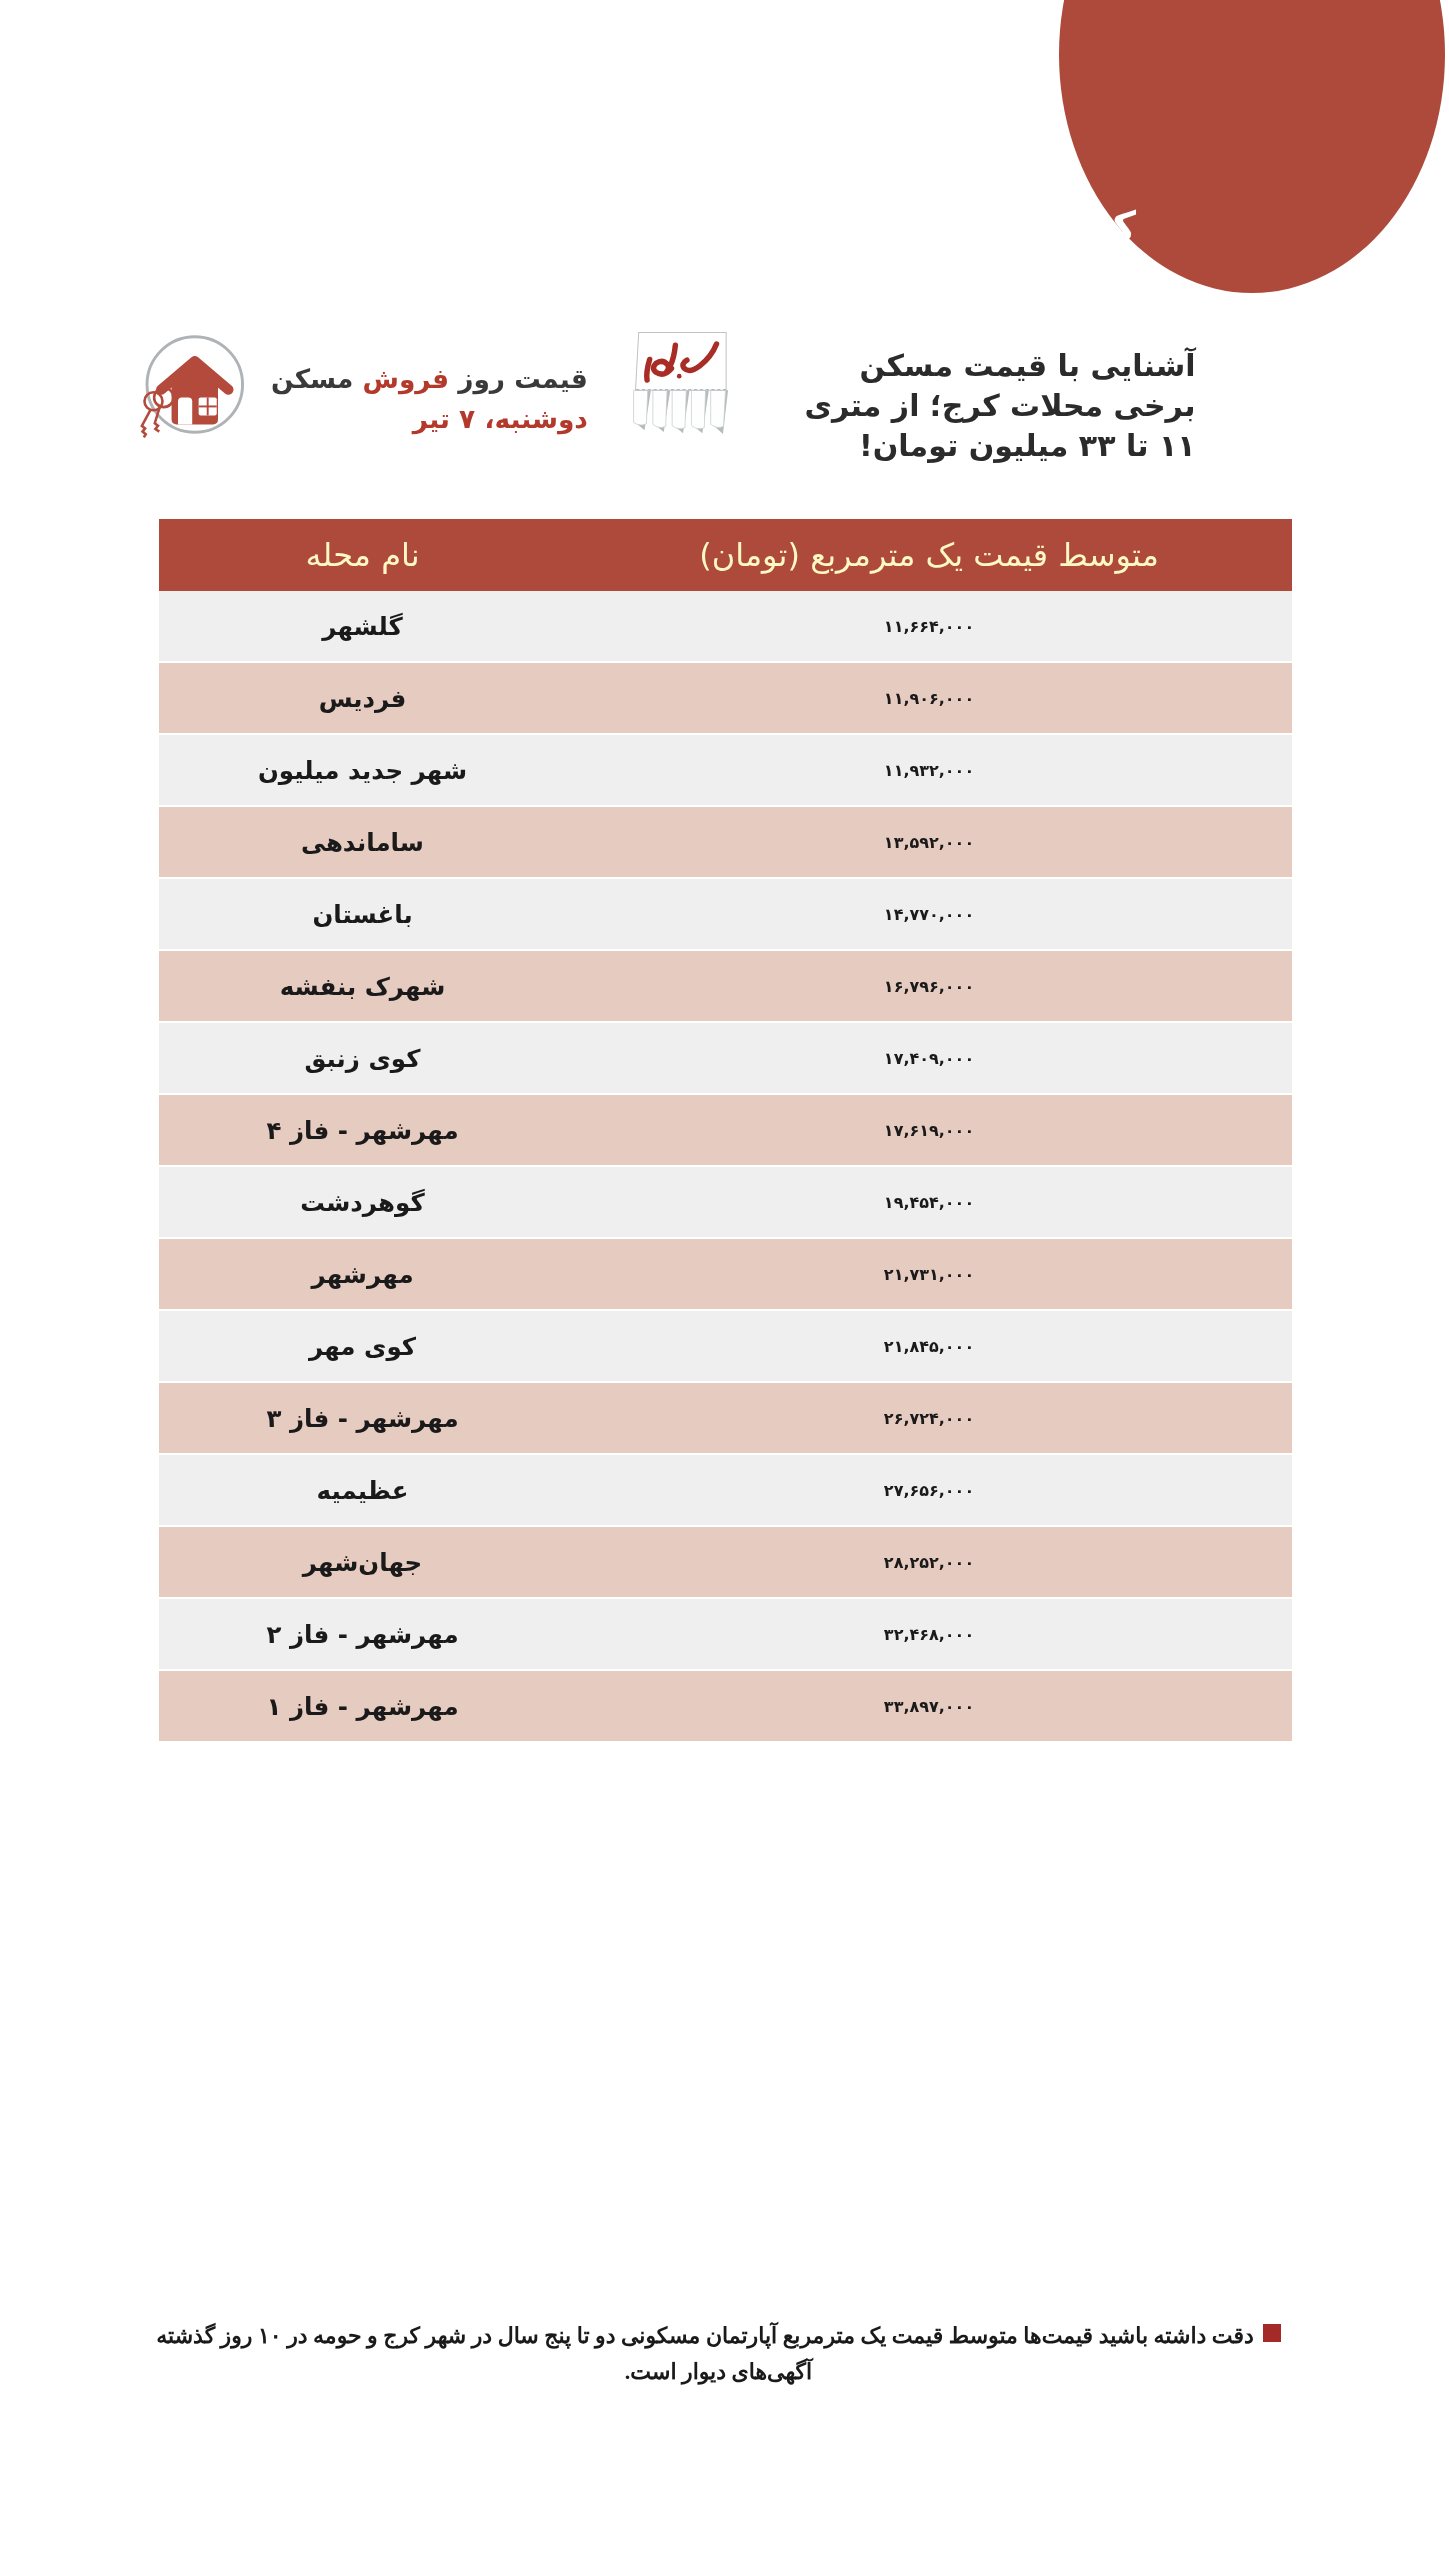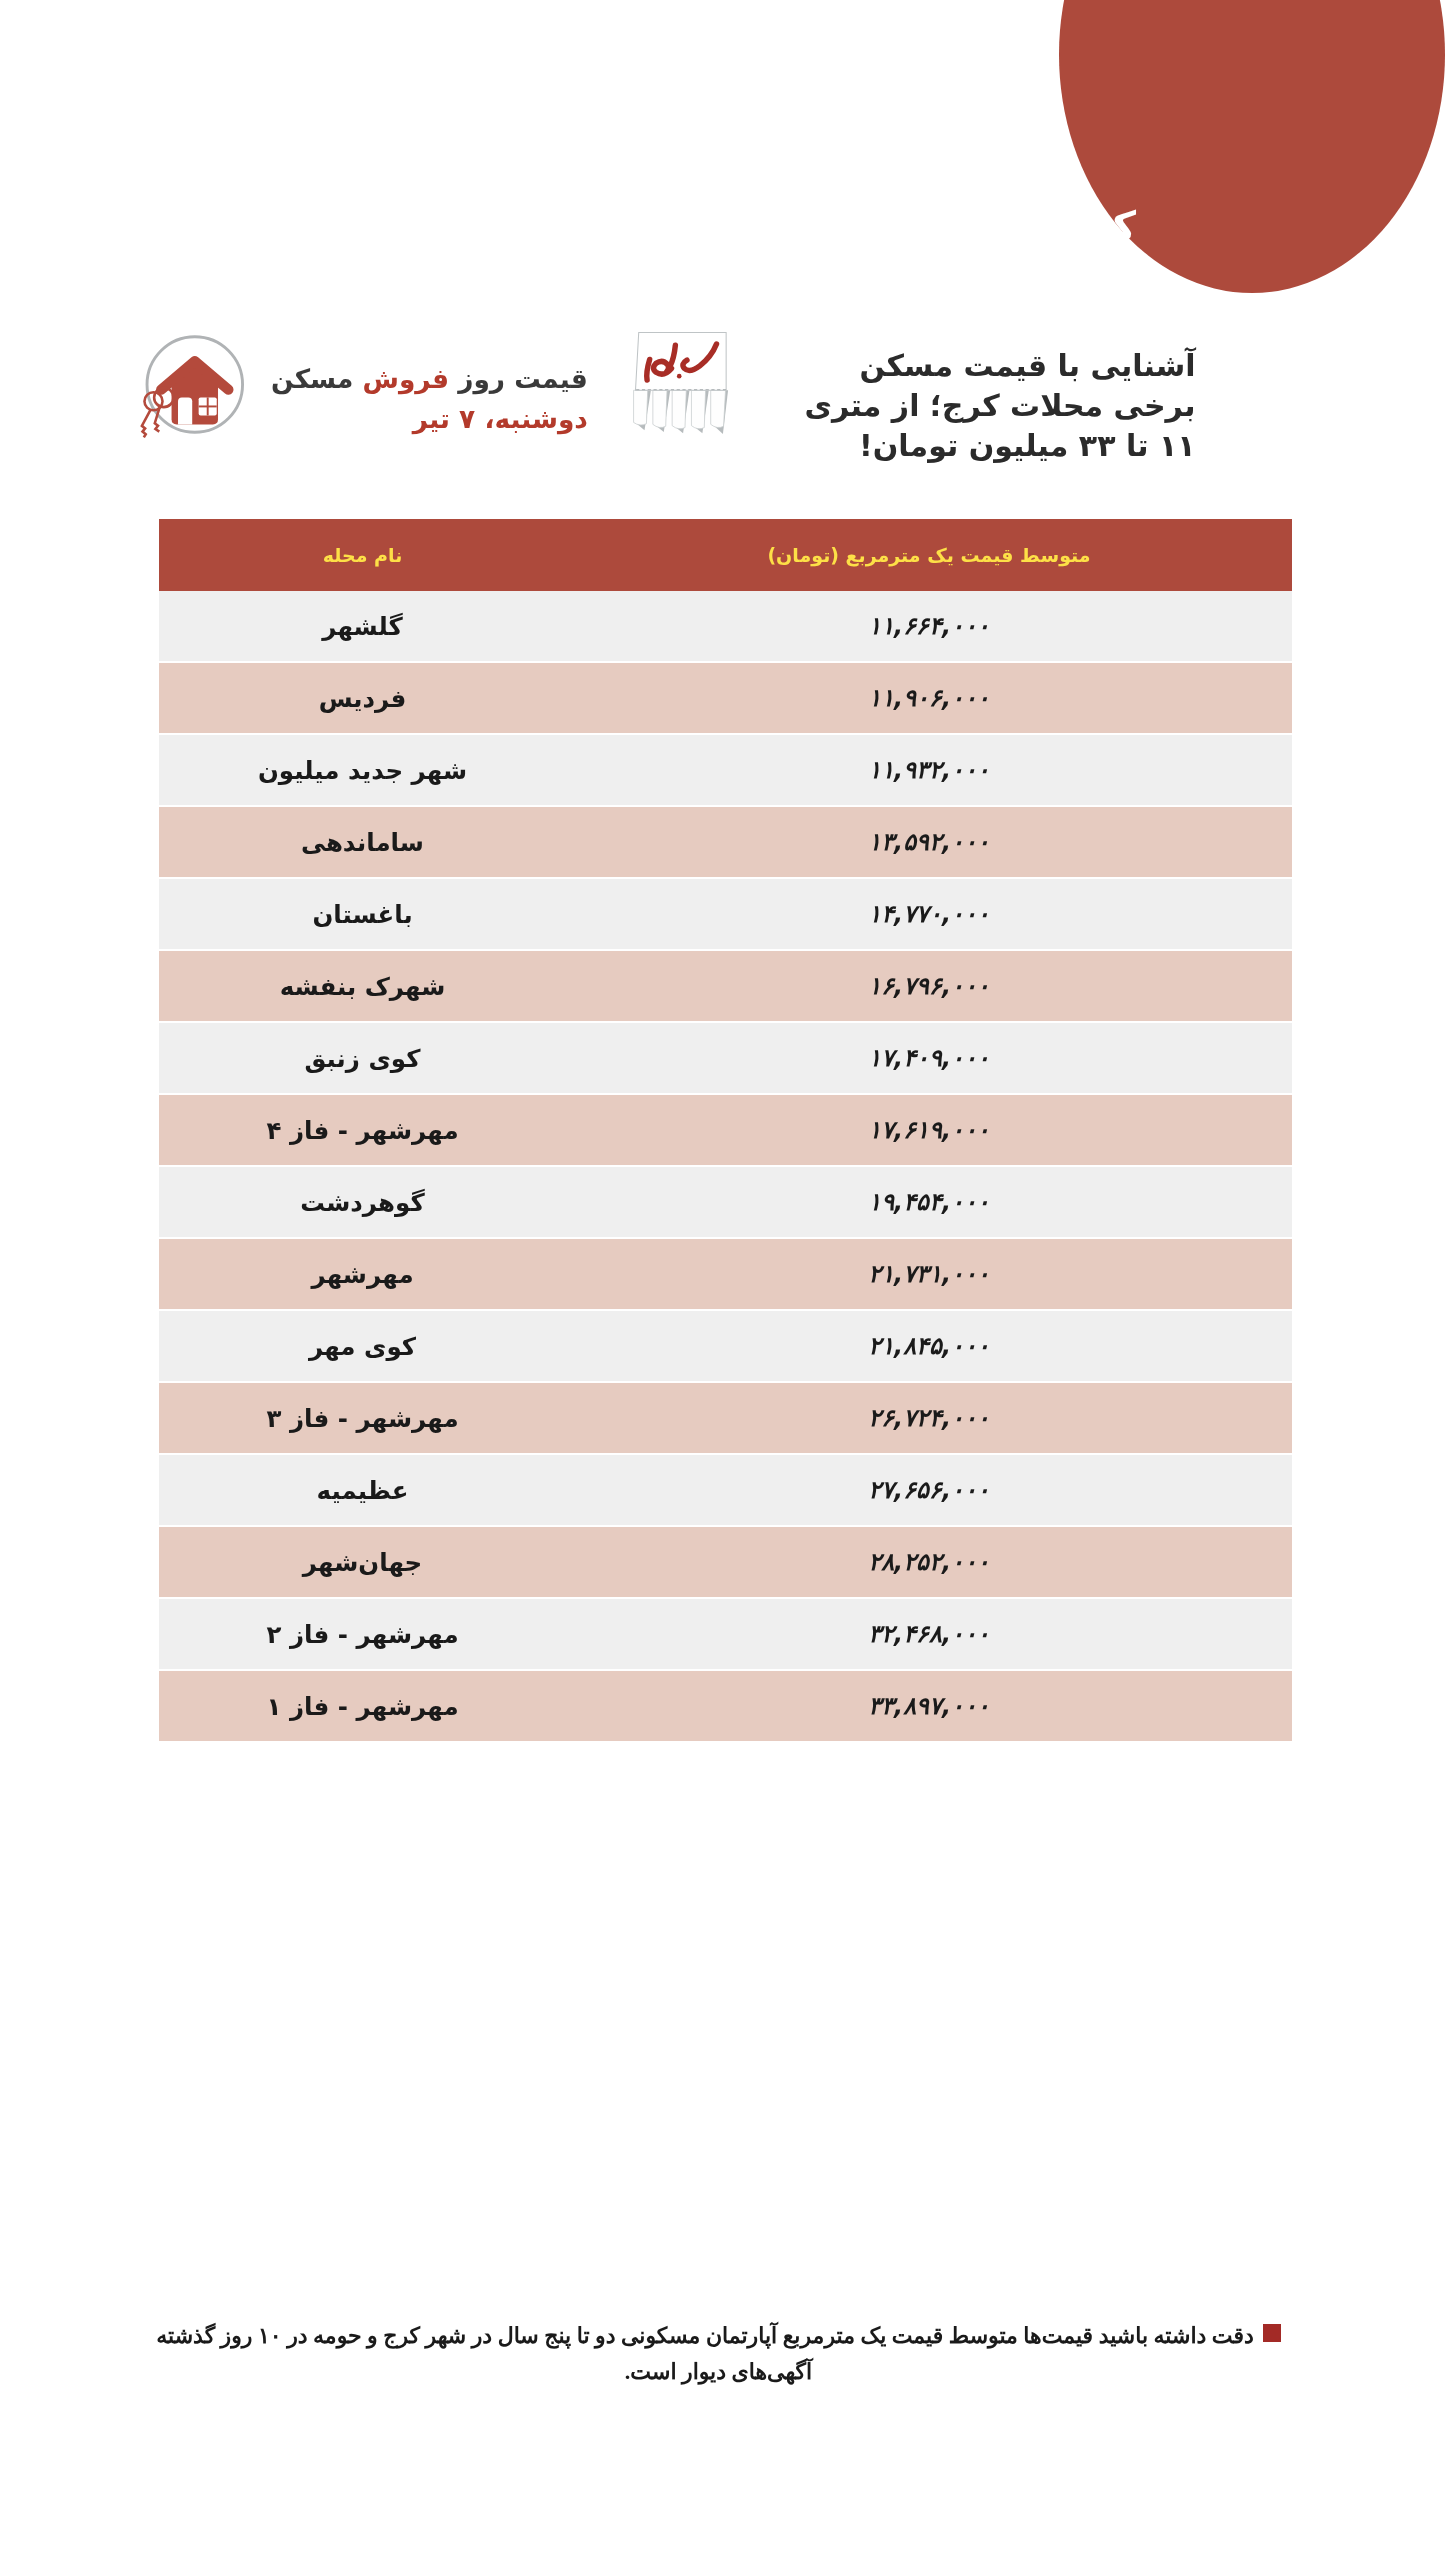--- a/index.html
+++ b/index.html
@@ -129,23 +129,23 @@
     width: 1133px;
     border-collapse: separate;
     border-spacing: 0;
     table-layout: fixed;
   }
   #price-table col.col-price { width: 726px; }
   #price-table col.col-name  { width: 408px; }
 
   #price-table th {
     background: var(--brick, #ad4a3c);
-    color: #fde047;
-    font-size: 19px;
-    font-weight: bold;
+    color: #fef9c3;
+    font-size: 32px;
+    font-weight: normal;
     height: 70px;
     text-align: center;
     vertical-align: middle;
     direction: rtl;
     border-left: 1.9px solid #ffffff;
   }
   #price-table th:first-child { border-left: none; }
 
   #price-table td {
     height: 68px;
@@ -157,23 +157,22 @@
     direction: rtl;
     border-left: 1.9px solid #ffffff;
     border-bottom: 2.6px solid #ffffff;
   }
   #price-table td:first-child { border-left: none; }
 
   #price-table tbody tr:nth-child(odd) td  { background: #efefef; }
   #price-table tbody tr:nth-child(even) td { background: #e6cbc0; }
 
   #price-table td.cell-price {
-    font-size: 24px;
+    font-size: 16px;
     letter-spacing: 0.3px;
-    font-style: italic;
   }
   #price-table td.cell-name {
     font-size: 24.5px;
   }
 
   
   #footnote {
     position: absolute;
     top: 2318px;
     left: 126px;

